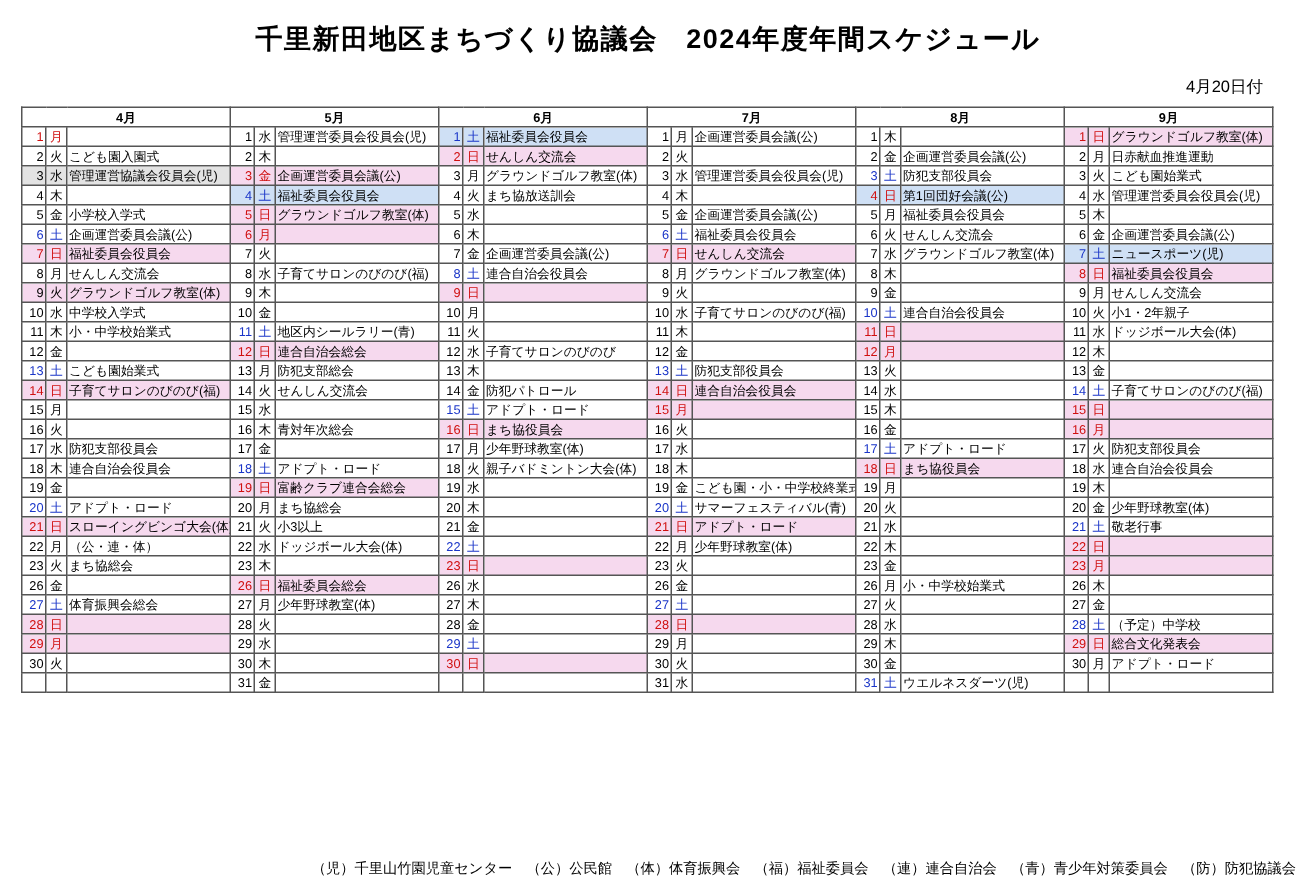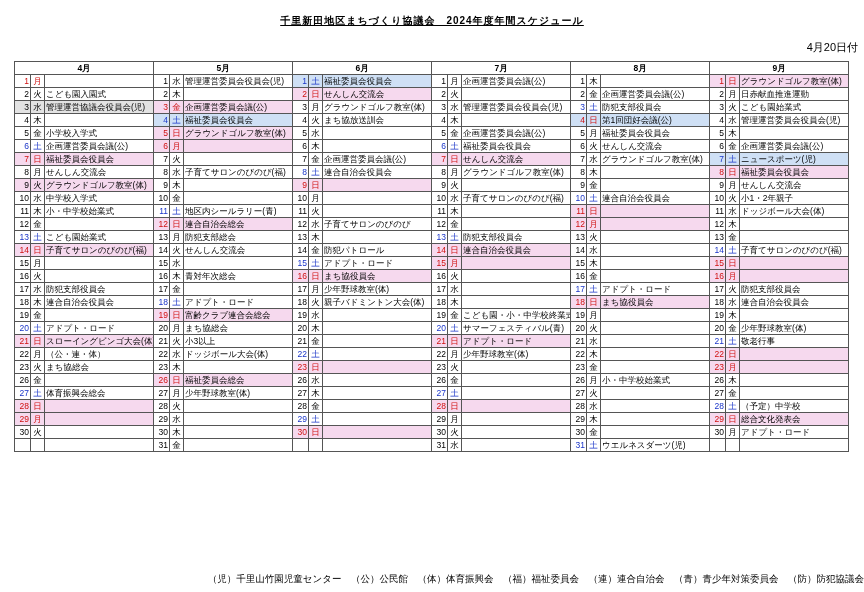--- a/index.html
+++ b/index.html
@@ -4,26 +4,25 @@
 <style>
   html,body{margin:0;padding:0;}
   body{
     width:864px;height:592px;background:#ffffff;
     font-family:"Liberation Sans", sans-serif;
     color:#000;
     -webkit-font-smoothing:none;
   }
   #page{position:relative;width:864px;height:592px;overflow:hidden;}
   .title{
-    text-align:center;font-size:10px;font-weight:bold;letter-spacing:1px;
+    text-align:center;font-size:18px;font-weight:bold;letter-spacing:1px;
     padding-top:14px;
-    text-decoration:underline;
   }
   .datestamp{
-    text-align:right;font-size:11px;padding-right:6px;padding-top:12px;
+    text-align:right;font-size:11px;padding-right:22px;padding-top:12px;
   }
   .sheet{
     margin:6px 4px 0 14px;
     border:1px solid #000;
     border-collapse:collapse;
     width:668px;
     table-layout:fixed;
   }
   .sheet td,.sheet th{
     border:1px solid #555;

